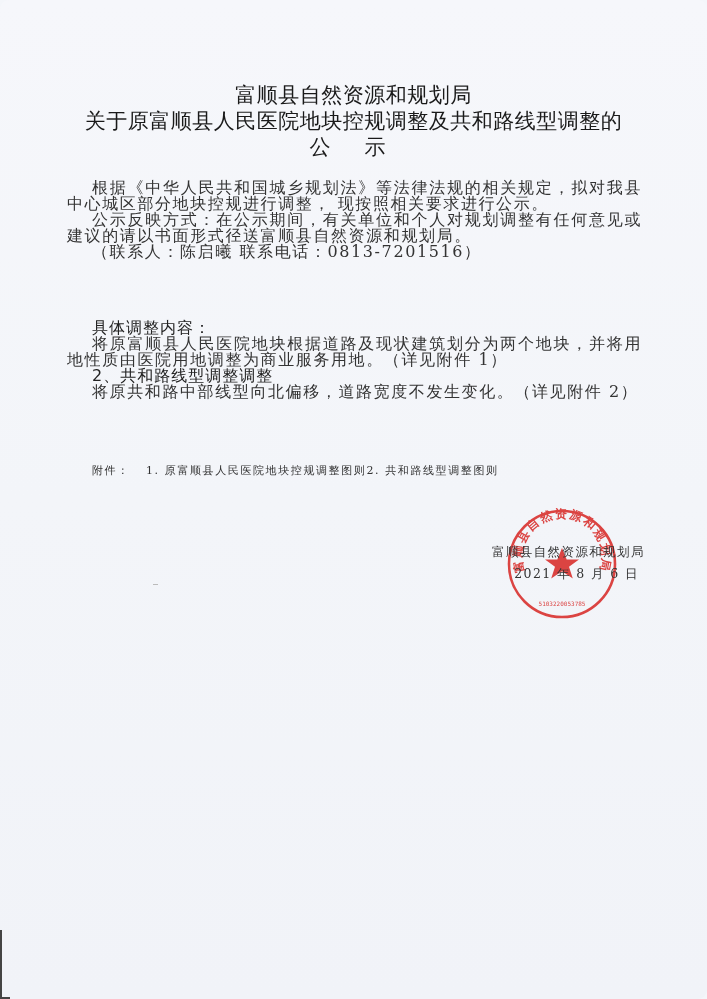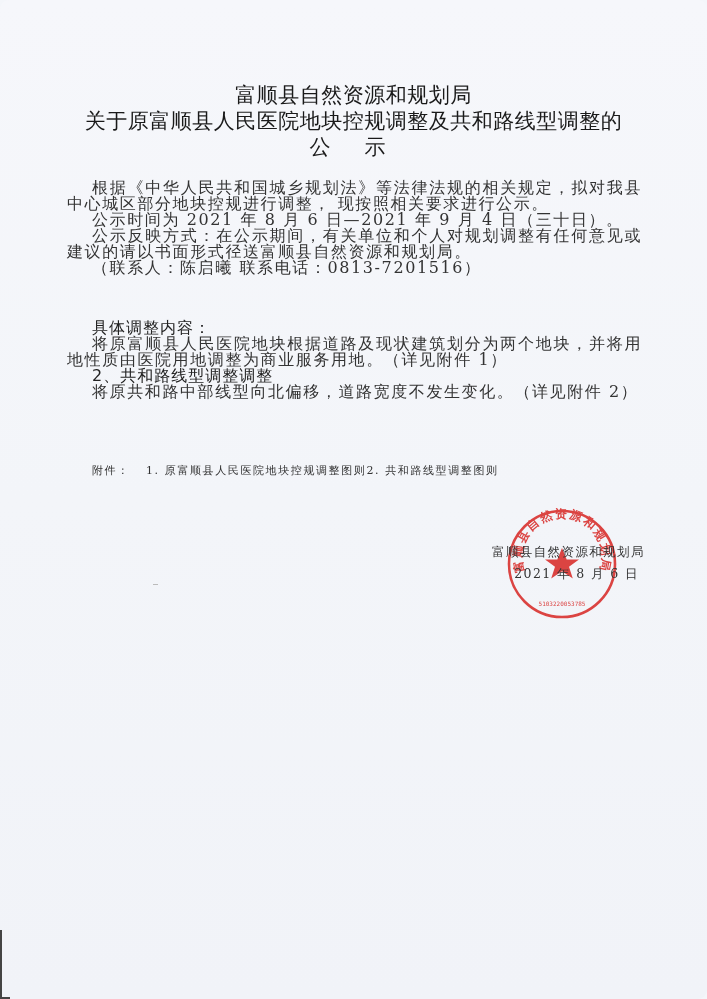--- a/index.html
+++ b/index.html
@@ -122,21 +122,20 @@
   <div class="edge-bottom"></div>
 
   <div class="title-block">
     <div class="title-line l1">富顺县自然资源和规划局</div>
     <div class="title-line l2">关于原富顺县人民医院地块控规调整及共和路线型调整的</div>
     <div class="title-line l3">公示</div>
   </div>
 
   <div class="body-text" style="top:180px;">
     <p class="para">根据《中华人民共和国城乡规划法》等法律法规的相关规定，拟对我县中心城区部分地块控规进行调整，  现按照相关要求进行公示。</p>
-    <p class="para">公示时间为 2021 年 8 月 6 日—2021 年 9 月 4 日（三十日）。</p>
     <p class="para">公示反映方式：在公示期间，有关单位和个人对规划调整有任何意见或建议的请以书面形式径送富顺县自然资源和规划局。</p>
     <p class="para">（联系人：陈启曦    联系电话：0813-7201516）</p>
   </div>
 
   <div class="body-text" style="top:320px;">
     <div class="bold indent">具体调整内容：</div>
     <p class="para">将原富顺县人民医院地块根据道路及现状建筑划分为两个地块，并将用地性质由医院用地调整为商业服务用地。（详见附件 1）</p>
     <div class="bold indent">2、共和路线型调整调整</div>
     <p class="para">将原共和路中部线型向北偏移，道路宽度不发生变化。（详见附件 2）</p>
   </div>

